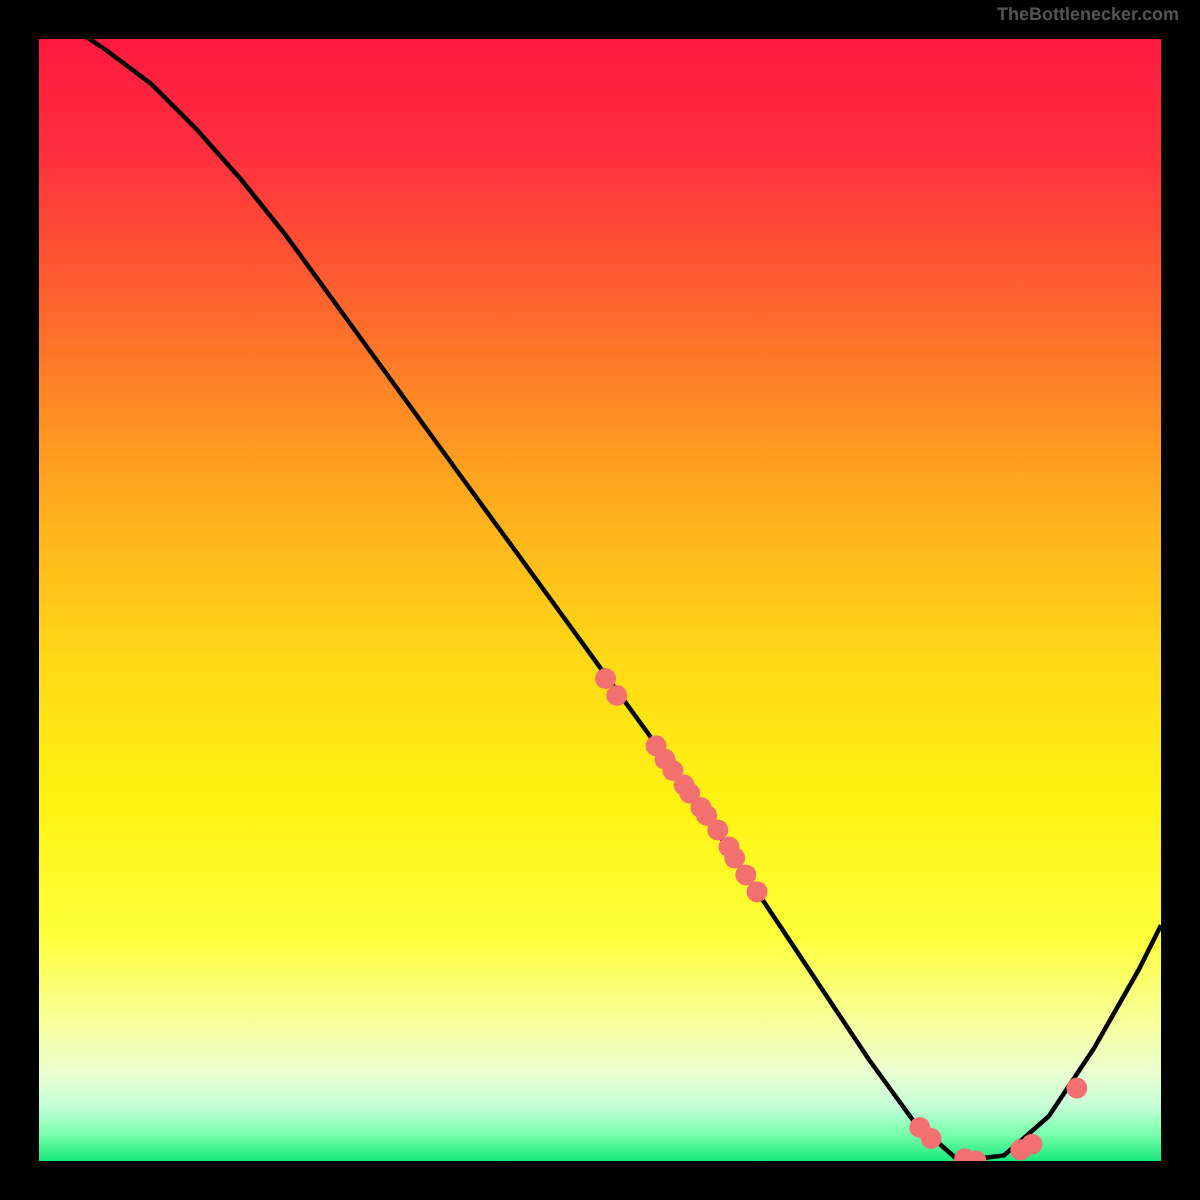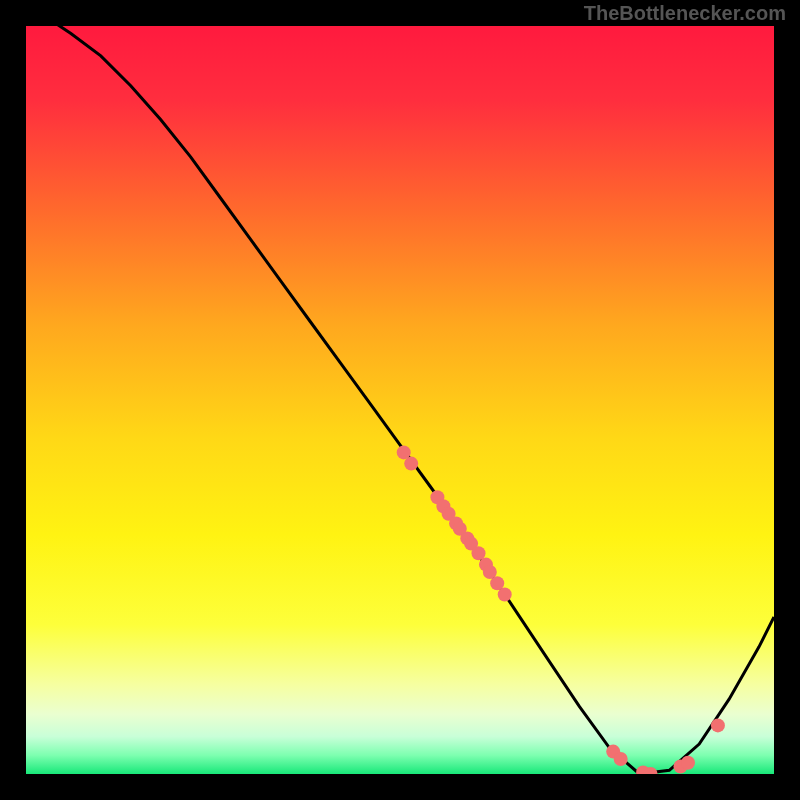--- a/index.html
+++ b/index.html
@@ -8,21 +8,21 @@
     height: 800px;
     background: #000;
     position: relative;
     font-family: Arial, sans-serif;
   }
   .watermark {
     position: absolute;
     top: 2px;
     right: 14px;
     color: #555;
-    font-size: 20px;
+    font-size: 12px;
     font-weight: bold;
     z-index: 10;
   }
   .plot-area {
     position: absolute;
     left: 26px;
     top: 26px;
     width: 748px;
     height: 748px;
     overflow: hidden;

